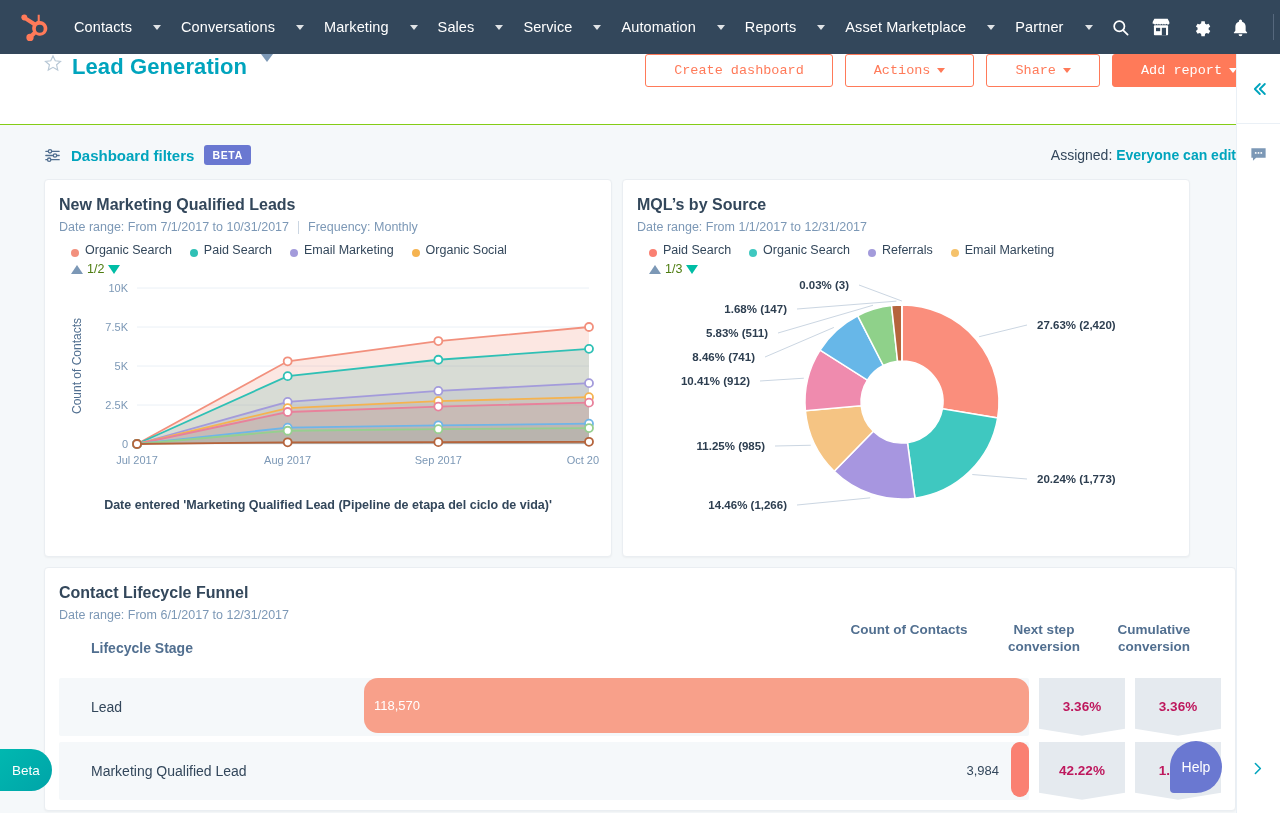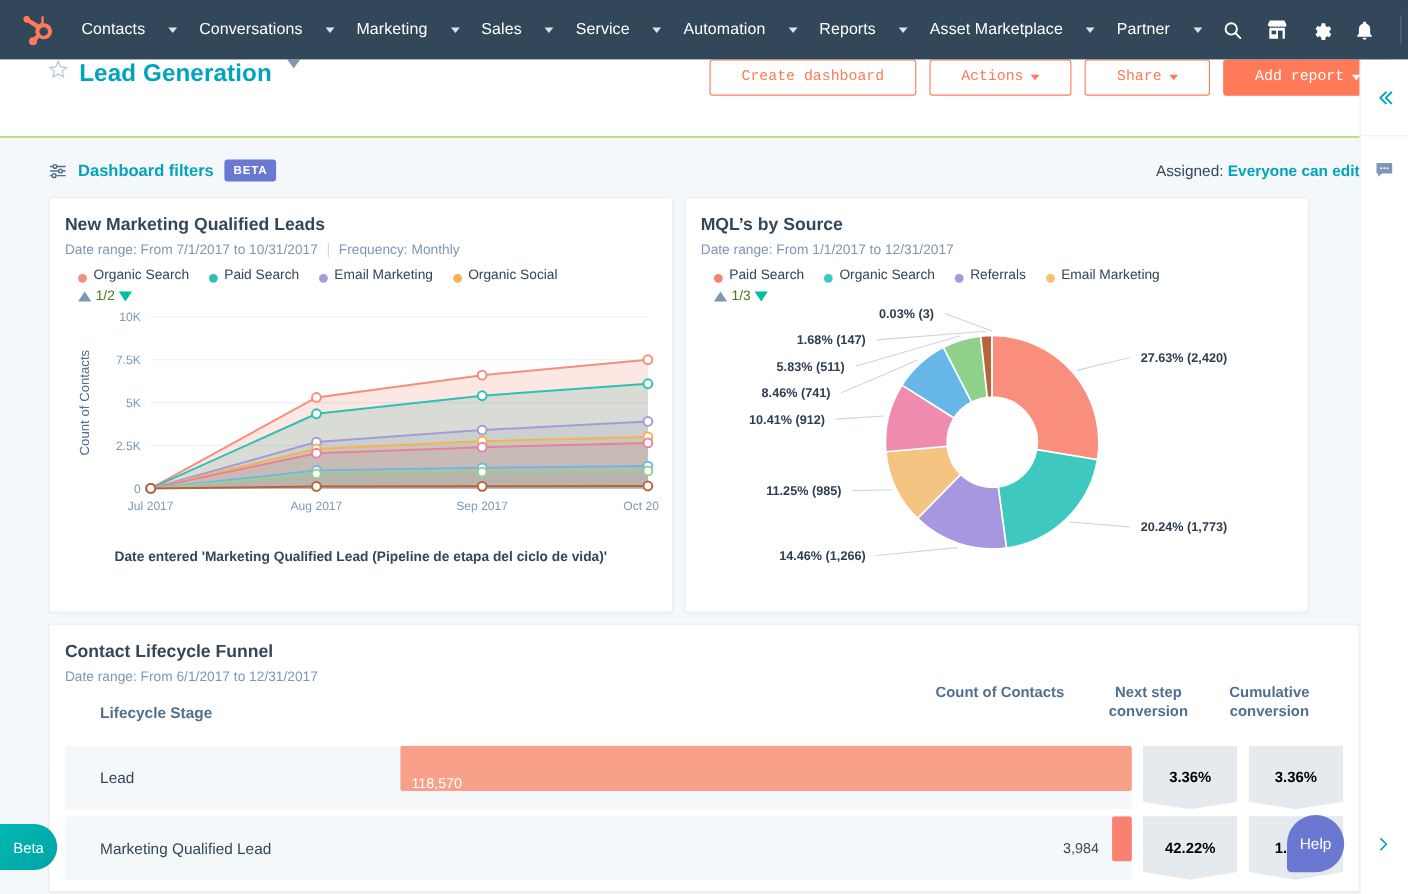--- a/index.html
+++ b/index.html
@@ -133,31 +133,31 @@
   .fcol.count { width: 160px; }
   .fcol.next { width: 110px; }
   .fcol.cum { width: 110px; }
   .frow { display: flex; align-items: stretch; height: 58px; margin-top: 6px; }
   .frow-body {
     flex: 1; background: #f5f8fa; display: flex; align-items: center; position: relative;
     border-radius: 2px; overflow: hidden;
   }
   .frow-label { font-size: 14px; color: #33475b; padding-left: 32px; white-space: nowrap; z-index: 2; }
   .fbar {
-    position: absolute; top: 0; bottom: 17px; background: #f8a08a; display: flex;
-    align-items: flex-end; border-radius: 2px;
+    position: absolute; top: 0; bottom: 3px; background: #f8a08a; display: flex;
+    align-items: center; border-radius: 14px;
   }
   .fbar-val { color: #fff; font-size: 13px; padding-left: 10px; }
   .fbar-val-out {
     position: absolute; font-size: 13px; color: #33475b; z-index: 2;
   }
   .fcells { display: flex; gap: 10px; margin-left: 10px; }
   .fcell {
     width: 86px; background: #e5eaef; display: flex; align-items: center; justify-content: center;
-    font-size: 13.5px; font-weight: bold; color: #000000;
+    font-size: 13.5px; font-weight: bold; color: #be185d;
     clip-path: polygon(0 0, 100% 0, 100% 88%, 50% 100%, 0 88%);
   }
 
   
   .rightrail {
     position: absolute; right: 0; top: 54px; width: 44px; bottom: 0;
     background: #fff; border-left: 1px solid #eaf0f6; z-index: 20;
   }
   .rail-btn {
     height: 70px; display: flex; align-items: center; justify-content: center; cursor: pointer;

